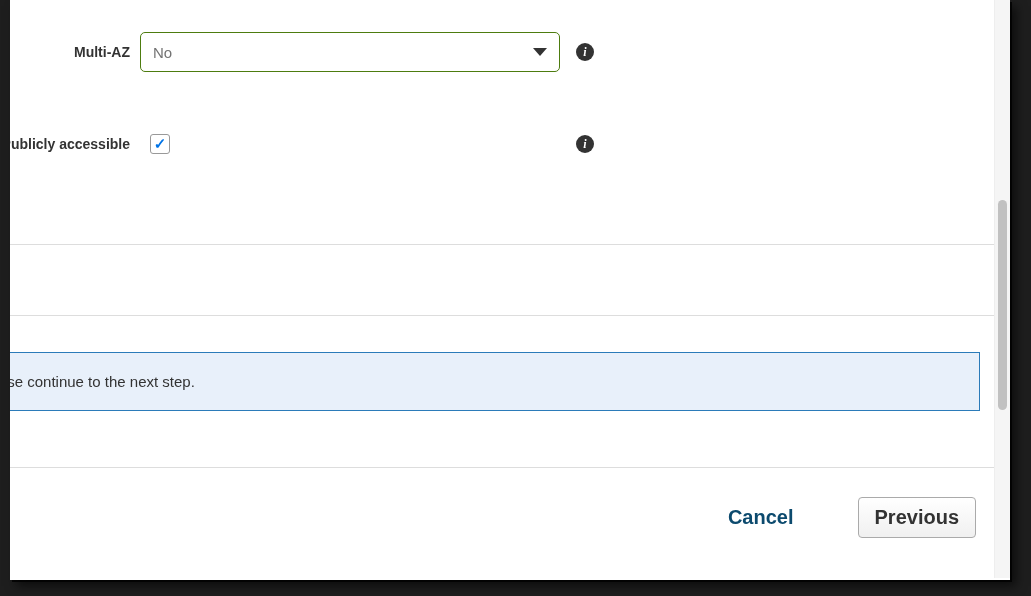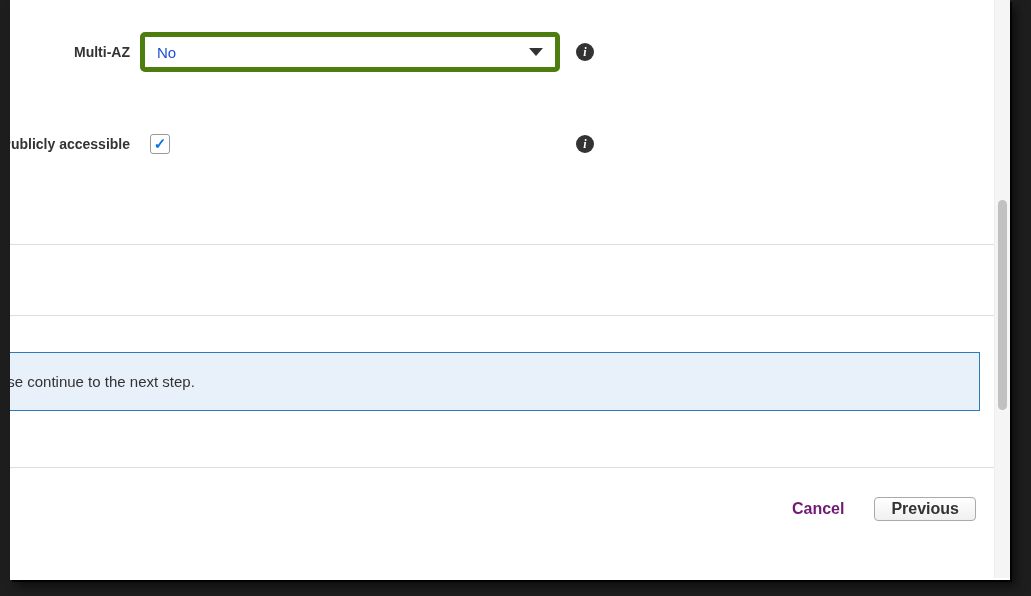--- a/index.html
+++ b/index.html
@@ -68,28 +68,28 @@
     color:#333;
     text-align:right;
     min-width:180px;
   }
   .select-wrap {
     position:relative;
   }
   .select {
     width:420px;
     height:40px;
-    border:5px solid #4d7c0f;
+    border:1px solid #4d7c0f;
     border-radius:5px;
     background:#fff;
     display:flex;
     align-items:center;
     padding:0 12px;
     font-size:15px;
-    color:#1d4ed8;
+    color:#737373;
     justify-content:space-between;
   }
   .caret-down-svg {
     width:0; height:0;
     border-left:7px solid transparent;
     border-right:7px solid transparent;
     border-top:8px solid #333;
   }
   .info-icon {
     width:18px; height:18px;
@@ -146,33 +146,34 @@
   }
   .footer-buttons {
     display:flex;
     justify-content:flex-end;
     align-items:center;
     gap:24px;
     padding:22px 4px 0 0;
     width:1080px;
   }
   .link-btn {
-    color:#701a75;
-    font-weight:700;
-    font-size:16px;
+    color:#0c4a6e;
+    font-weight:700;
+    font-size:20px;
     background:none;
     border:none;
     cursor:pointer;
   }
   .btn {
-    font-size:16px;
+    font-size:20px;
     font-weight:700;
     border-radius:4px;
-    padding:2px 16px;
+    padding:8px 16px;
     cursor:pointer;
+    margin-left:34px;
   }
   .btn-secondary {
     background:linear-gradient(#fff,#f0f0f0);
     border:1px solid #aaa;
     color:#333;
   }
   .btn-primary {
     background:linear-gradient(#2f8fe0,#1976d2);
     border:1px solid #1565c0;
     color:#fff;

